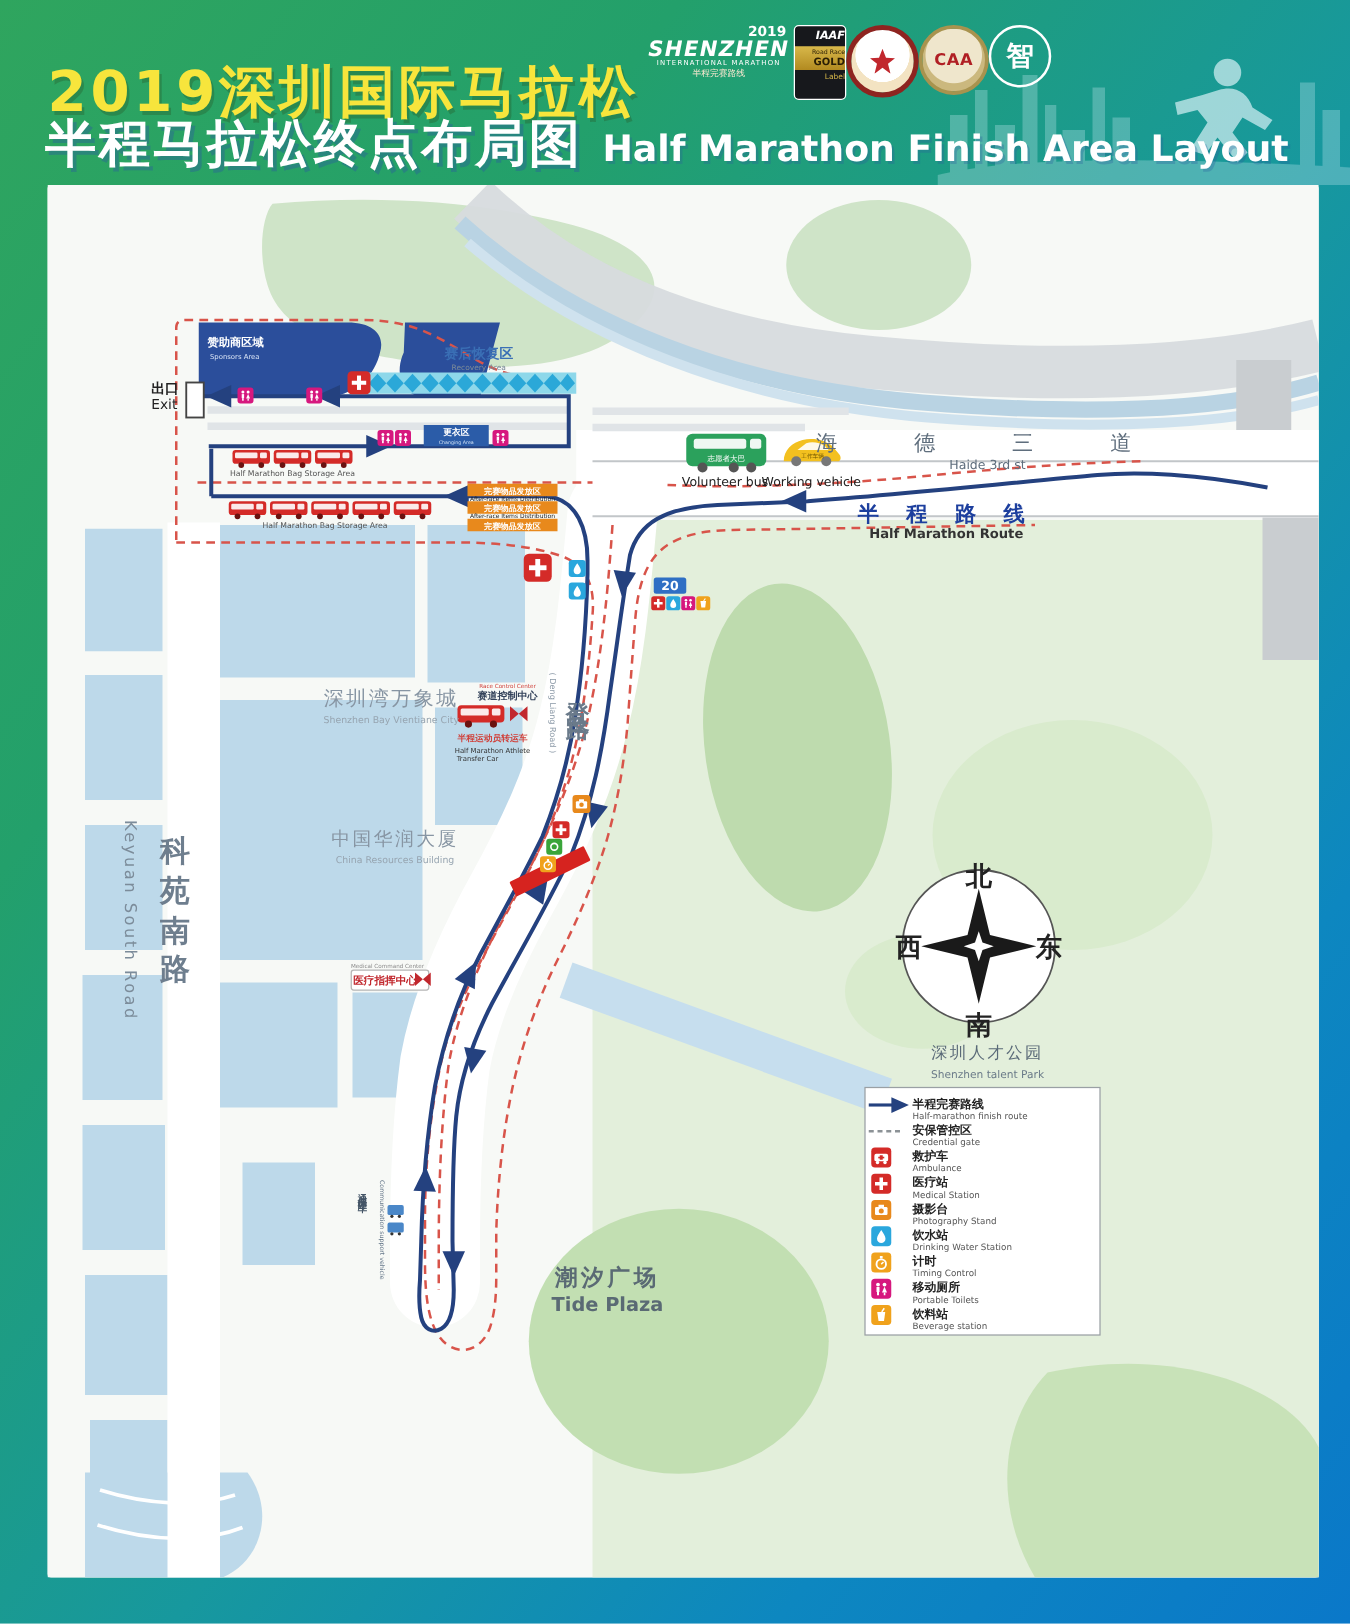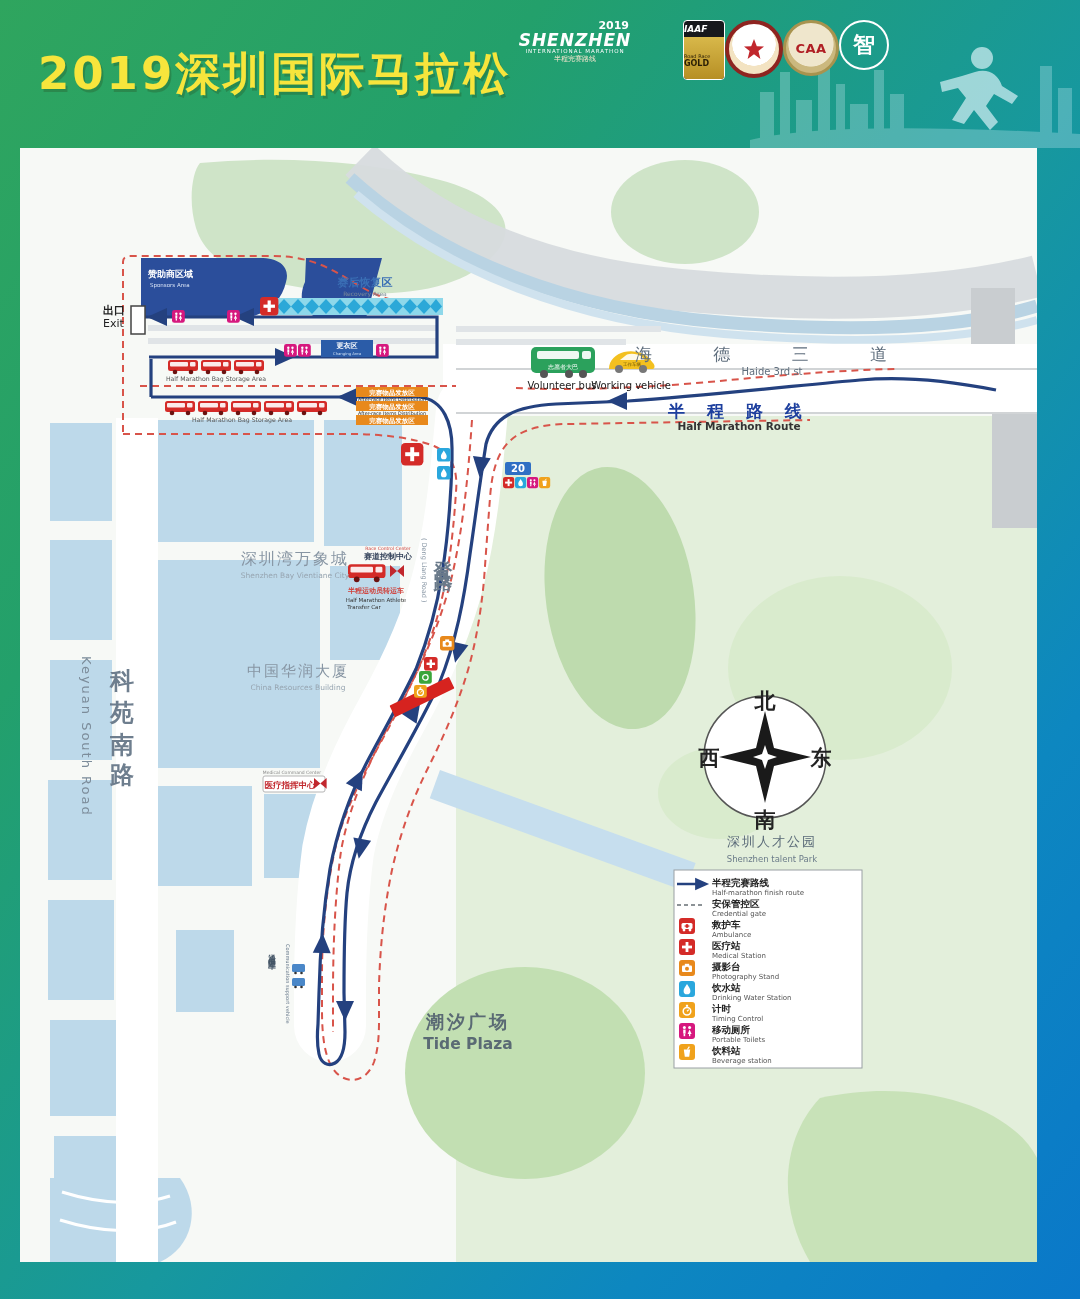--- a/index.html
+++ b/index.html
@@ -16,39 +16,39 @@
   .sub-row{position:absolute;left:36px;top:88px;display:flex;align-items:baseline;gap:16px;white-space:nowrap;}
   .sub-cn{font-size:41px;font-weight:bold;color:#fff;letter-spacing:2px;text-shadow:3px 3px 0 rgba(43,92,160,.4);}
   .sub-en{font-size:29px;font-weight:bold;color:#fff;text-shadow:2px 2px 0 rgba(43,92,160,.3);}
   .logos{position:absolute;left:515px;top:20px;display:flex;align-items:flex-start;gap:0;}
   .lg-marathon{width:120px;color:#fff;text-align:center;line-height:1.05;}
   .lg-marathon .nm{font-size:17px;font-weight:bold;font-style:italic;letter-spacing:1px;text-align:center;}
   .lg-marathon .yr{font-size:11px;font-weight:bold;text-align:right;margin-right:6px;}
   .lg-marathon .l2{font-size:5.5px;letter-spacing:1px;}
   .lg-marathon .l3{font-size:7px;color:#ffe9d2;margin-top:1px;}
   .lg-iaaf{width:40px;height:58px;border:1px solid #fff;border-radius:4px;background:#17181c;color:#fff;
-    text-align:left;overflow:hidden;margin-left:48px;}
+    text-align:right;overflow:hidden;}
   .lg-iaaf .i1{font-size:9px;font-weight:bold;font-style:italic;padding-top:3px;}
-  .lg-iaaf .gold{background:linear-gradient(#d8b84a,#b28a20);color:#2a1e05;margin-top:3px;padding:16px 0;}
+  .lg-iaaf .gold{background:linear-gradient(#d8b84a,#b28a20);color:#2a1e05;margin-top:3px;padding:2px 0;}
   .lg-iaaf .g1{font-size:5px;}
   .lg-iaaf .g2{font-size:8px;font-weight:bold;}
   .lg-iaaf .i4{font-size:6px;color:#d8b84a;margin-top:2px;}
   .badge{border-radius:50%;display:flex;align-items:center;justify-content:center;}
   .lg-athl{width:50px;height:50px;background:radial-gradient(circle at 50% 40%,#fff 55%,#f3e3c2 56%);
     border:4px solid #8e2420;position:relative;}
   .lg-athl .emb{width:20px;height:20px;background:#c1272d;clip-path:polygon(50% 0,64% 36%,100% 38%,72% 60%,82% 100%,50% 76%,18% 100%,28% 60%,0 38%,36% 36%);}
   .lg-caa{width:50px;height:50px;background:radial-gradient(circle at 50% 42%,#efe6cc 58%,#cbb87e 60%);
     border:3px solid #a8934e;color:#b01f24;font-weight:bold;font-size:13px;letter-spacing:.5px;}
   .lg-zm{display:flex;align-items:flex-start;gap:8px;color:#fff;}
   .zm-circle{width:46px;height:46px;border:2.5px solid #fff;border-radius:50%;display:flex;align-items:center;justify-content:center;
     font-size:22px;font-weight:bold;}
   .zm-name{font-size:25px;font-weight:bold;letter-spacing:4px;margin-top:2px;}
   .zm-stock{font-size:9px;color:rgba(255,255,255,.85);margin-top:4px;letter-spacing:1px;}
   
-  .map-panel{position:absolute;left:20px;top:148px;width:1017px;height:1114px;background:#f7f9f6;border-radius:3px;}
+  .map-panel{position:absolute;left:38px;top:148px;width:1017px;height:1114px;background:#f7f9f6;border-radius:3px;}
   svg text{font-family:"DejaVu Sans","Liberation Sans",sans-serif;}
   .vtext{writing-mode:vertical-rl;}
 </style>
 </head>
 <body>
 
 <div class="frame">
 
   <div class="header">
     <svg class="deco" viewBox="0 0 330 148">
@@ -87,20 +87,24 @@
         <div class="i4">Label</div>
       </div>
       <div class="badge lg-athl">
           <div class="emb"></div>
         </div>
       <div class="badge lg-caa">CAA</div>
       <div class="lg-zm">
         <div class="zm-circle">智</div>
       </div>
     </div>
+    <div class="sub-row">
+      <span class="sub-cn">半程马拉松终点布局图</span>
+      <span class="sub-en">Half Marathon Finish Area Layout</span>
+    </div>
   </div>
 
   <div class="map-panel">
   <svg width="1017" height="1114" viewBox="0 0 1017 1114">
     <defs>
       <path id="ah" d="M-7,-9 L-7,9 L13,0 Z"></path>
       <g id="ic-medical">
             <rect width="16" height="16" rx="3" fill="#d42b28"></rect>
             <rect x="6.6" y="3" width="2.8" height="10" fill="#fff"></rect>
             <rect x="3" y="6.6" width="10" height="2.8" fill="#fff"></rect>

